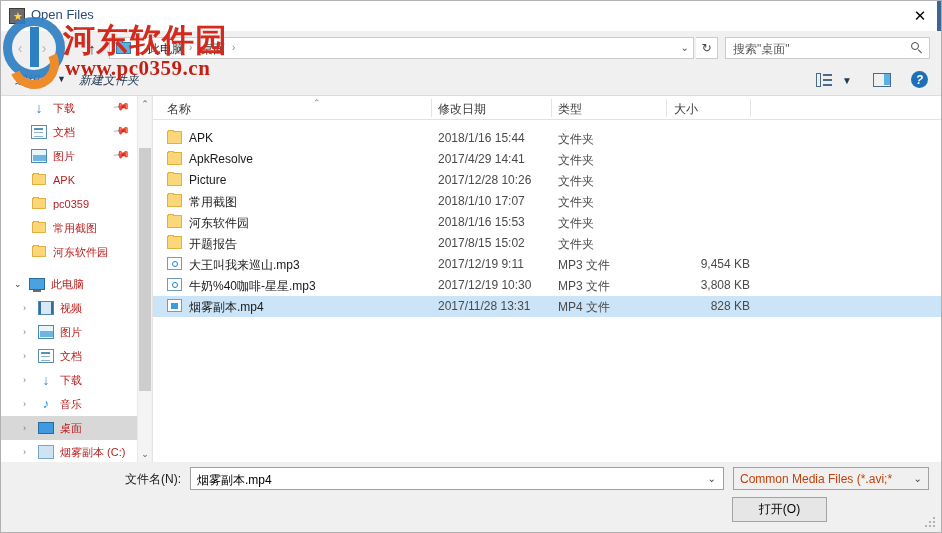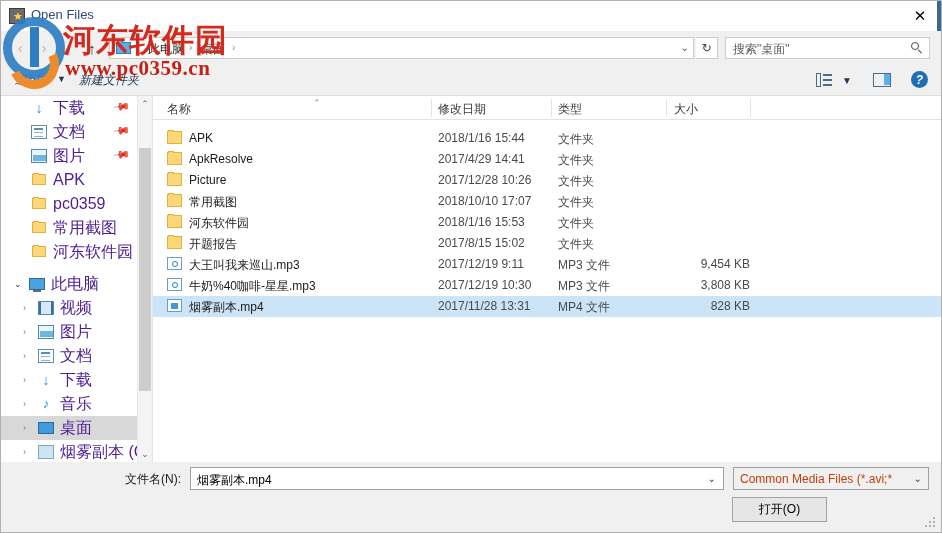--- a/index.html
+++ b/index.html
@@ -53,21 +53,21 @@
   .pane-icon:after{content:"";position:absolute;right:0;top:0;width:6px;height:11px;background:#5bb0e8;}
   .help-icon{position:absolute;left:910px;top:6px;width:17px;height:17px;border-radius:50%;background:#1d6fb8;color:#fff;font-size:12px;font-weight:bold;display:flex;align-items:center;justify-content:center;cursor:pointer;}
 
   
   .sidebar{position:absolute;left:0;top:95px;width:136px;height:366px;background:#fff;overflow:hidden;}
   .side-item{position:absolute;left:0;width:136px;height:24px;display:flex;align-items:center;cursor:pointer;white-space:nowrap;}
   .side-item.sel{background:#d8d8d8;}
   .side-chev{position:absolute;left:13px;top:7px;width:9px;font-size:9px;color:#7a7a7a;}
   .side-chev.open{color:#3a3a3a;}
   .side-ico{position:absolute;width:16px;height:14px;}
-  .side-label{position:absolute;font-size:16px;color:#4c1d95;}
+  .side-label{position:absolute;font-size:11px;color:#b91c1c;}
   .pin{position:absolute;right:8px;top:5px;font-size:11px;color:#9a9a9a;transform:rotate(40deg);}
   
   .ic-folder{background:#fcd77a;border:1px solid #e3b23c;box-sizing:border-box;}
   .ic-folder:after{content:"";position:absolute;left:0;top:-2px;width:6px;height:2px;background:#fcd77a;border:1px solid #e3b23c;border-bottom:0;box-sizing:border-box;}
   .ic-down{color:#1d8be8;font-size:14px;line-height:14px;text-align:center;}
   .ic-doc{background:#fff;border:1px solid #5a8fb5;box-sizing:border-box;}
   .ic-doc:before{content:"";position:absolute;left:2px;top:2px;width:9px;height:2px;background:#5a8fb5;}
   .ic-doc:after{content:"";position:absolute;left:2px;top:6px;width:9px;height:5px;border-top:1px solid #8ab4d4;border-bottom:1px solid #8ab4d4;box-sizing:border-box;}
   .ic-pic{background:#eaf4fb;border:1px solid #4a8ab5;box-sizing:border-box;overflow:hidden;}
   .ic-pic:after{content:"";position:absolute;left:1px;bottom:1px;width:13px;height:6px;background:#6fb5e0;}
@@ -297,21 +297,21 @@
     <div class="row" style="top:74px">
       <div class="r-ico ic-folder"></div>
       <div class="r-name">Picture</div>
       <div class="r-date">2017/12/28 10:26</div>
       <div class="r-type">文件夹</div>
       <div class="r-size"></div>
     </div>
     <div class="row" style="top:95px">
       <div class="r-ico ic-folder"></div>
       <div class="r-name">常用截图</div>
-      <div class="r-date">2018/10/10 17:07</div>
+      <div class="r-date">2018/1/10 17:07</div>
       <div class="r-type">文件夹</div>
       <div class="r-size"></div>
     </div>
     <div class="row" style="top:116px">
       <div class="r-ico ic-folder"></div>
       <div class="r-name">河东软件园</div>
       <div class="r-date">2018/1/16 15:53</div>
       <div class="r-type">文件夹</div>
       <div class="r-size"></div>
     </div>

